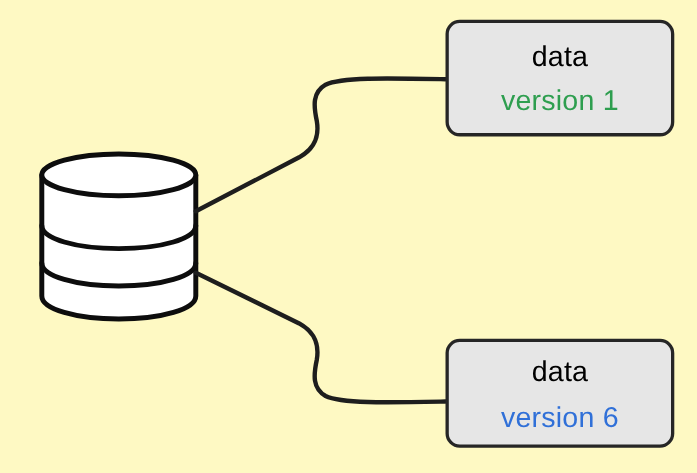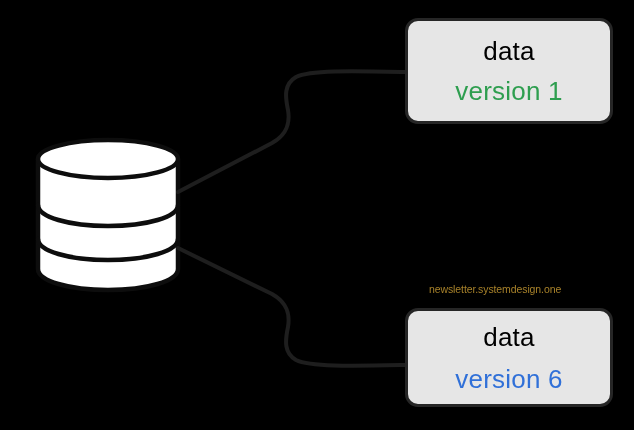--- a/index.html
+++ b/index.html
@@ -7,21 +7,21 @@
     padding: 0;
     background: #ffffff;
   }
   body {
     font-family: "Liberation Sans", sans-serif;
   }
   #canvas {
     position: relative;
     width: 634px;
     height: 430px;
-    background: #000000;
+    background: #fef9c3;
     overflow: hidden;
   }
   #vector-layer {
     position: absolute;
     left: 0;
     top: 0;
     width: 634px;
     height: 430px;
   }
   .node-box {
@@ -94,15 +94,14 @@
   <div class="node-box" id="box-version-1">
     <div class="node-title">data</div>
     <div class="node-sub sub-green">version 1</div>
   </div>
 
   <div class="node-box" id="box-version-2">
     <div class="node-title">data</div>
     <div class="node-sub sub-blue">version 6</div>
   </div>
 
-  <div id="watermark">newsletter.systemdesign.one</div>
 
 </div>
 
 </body></html>

